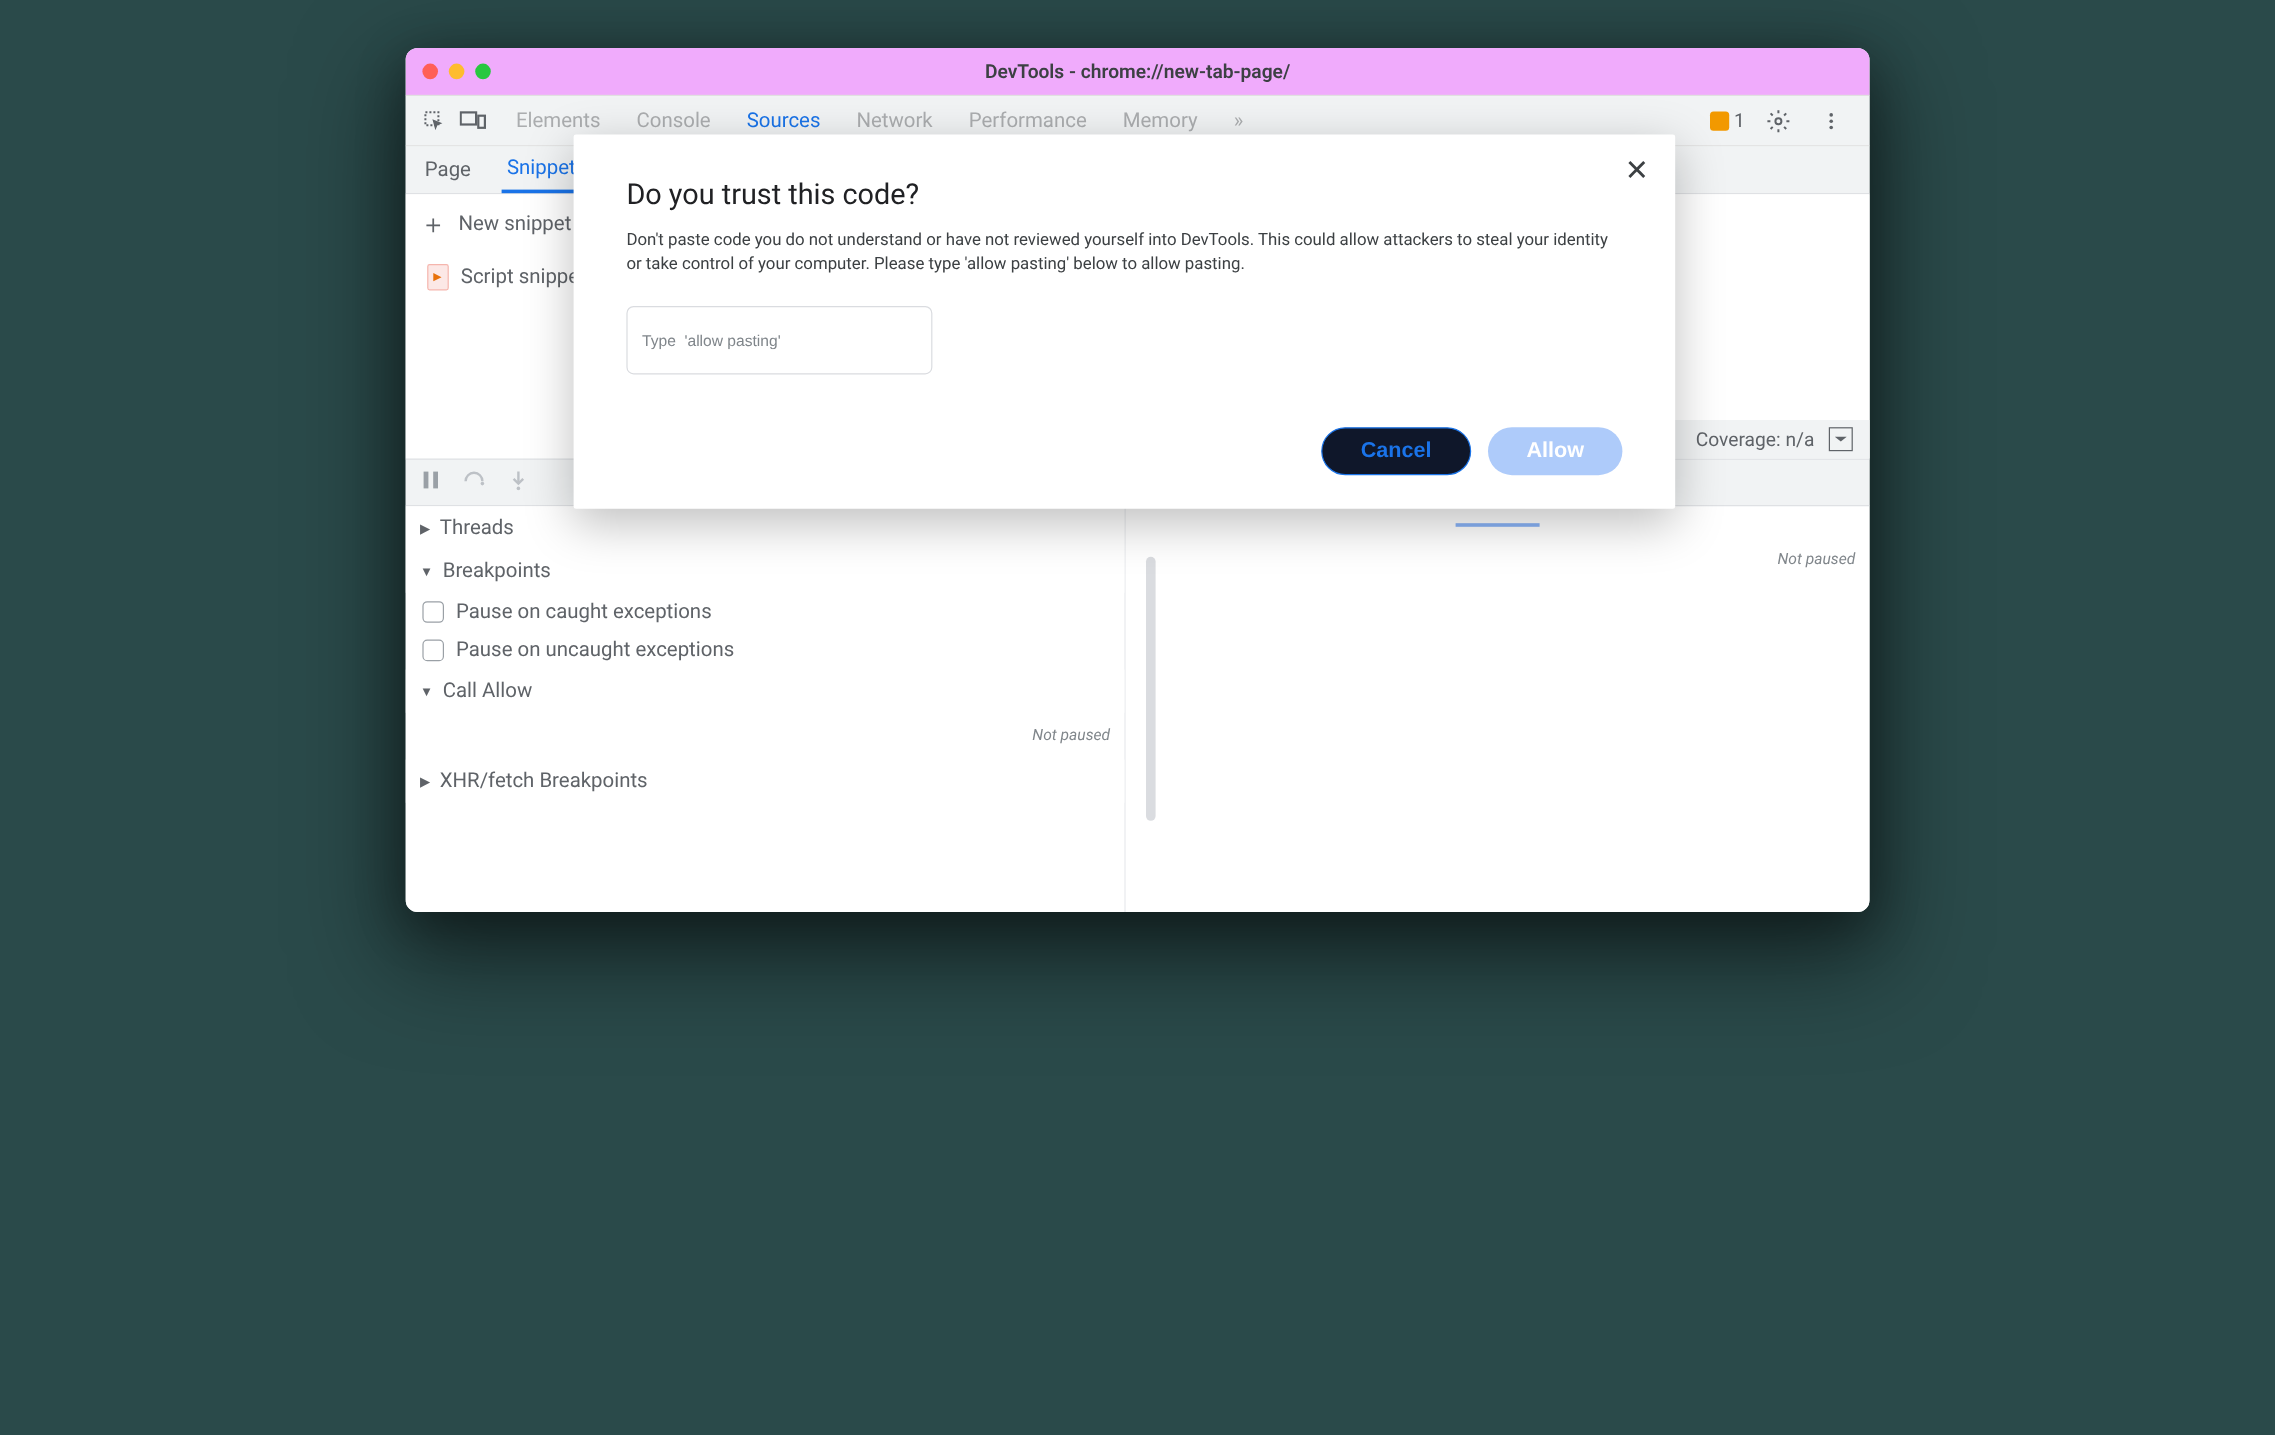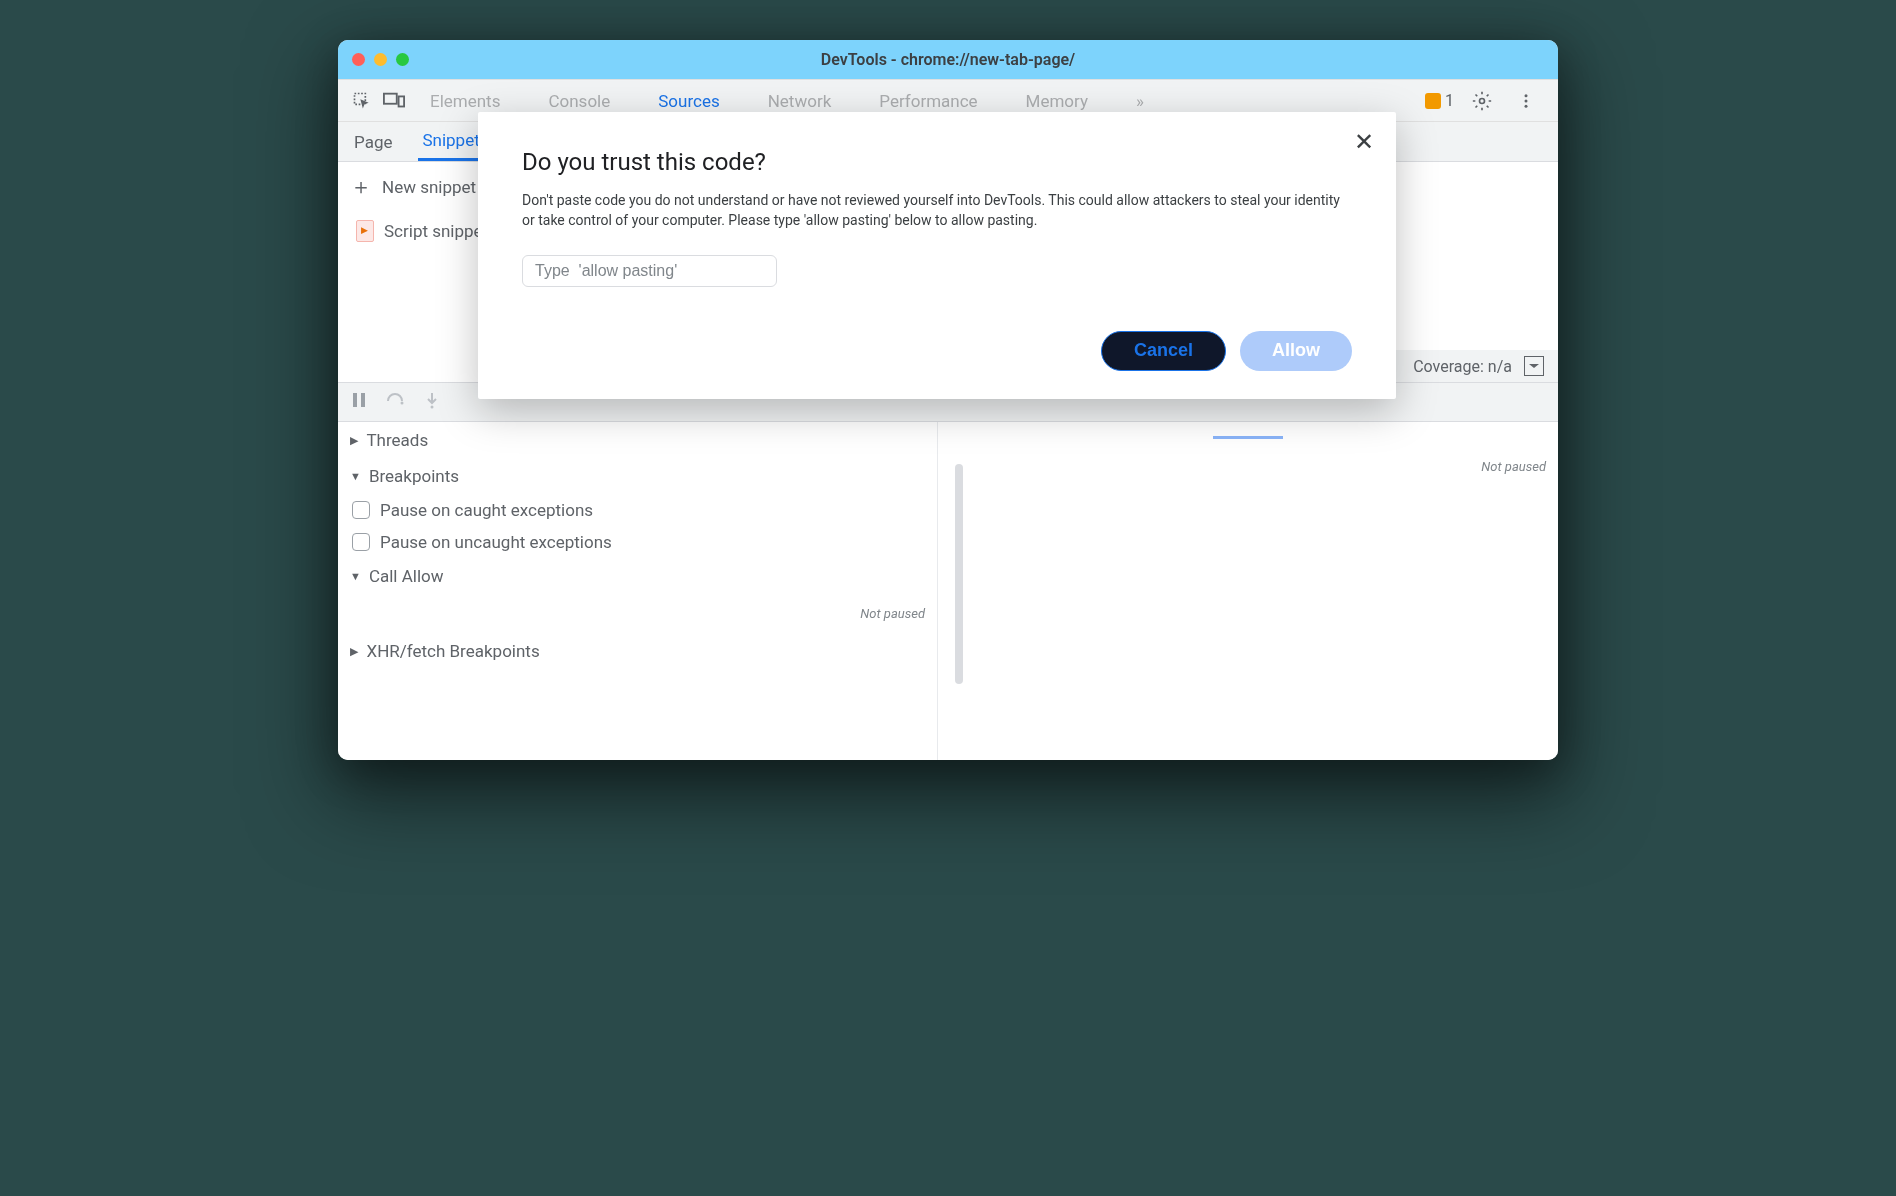--- a/index.html
+++ b/index.html
@@ -18,21 +18,21 @@
       height: 720px;
       background: #f1f3f4;
       border-radius: 10px;
       box-shadow: 0 30px 80px 10px rgba(0,0,0,0.5), 0 10px 40px rgba(0,0,0,0.3);
       overflow: hidden;
       position: relative;
     }
     
     .titlebar {
       height: 40px;
-      background: #7dd3fc;
+      background: #f0abfc;
       display: flex;
       align-items: center;
       position: relative;
       border-bottom: 1px solid #e0e0e0;
     }
     .traffic-lights {
       display: flex;
       gap: 9px;
       margin-left: 14px;
     }
@@ -61,21 +61,21 @@
     }
     .tabicon {
       width: 32px; height: 32px;
       display: flex; align-items: center; justify-content: center;
       cursor: pointer;
       color: #5f6368;
     }
     .main-tabs .tabs {
       display: flex;
       margin-left: 20px;
-      gap: 48px;
+      gap: 30px;
       font-size: 17px;
       color: #abadaf;
     }
     .main-tabs .tab { cursor: pointer; }
     .main-tabs .tab.active { color: #1a73e8; }
     .right-tools {
       margin-left: auto;
       display: flex;
       align-items: center;
       gap: 12px;
@@ -219,25 +219,25 @@
     }
     .dialog h2 {
       font-size: 24px; font-weight: 400; color:#202124;
       margin-bottom: 14px;
     }
     .dialog-body {
       font-size: 14px; color:#3c4043; line-height: 1.45;
       margin-bottom: 24px;
     }
     .dialog-input {
-      width: 255px; height: 32px;
+      width: 255px; height: 57px;
       border: 1px solid #dadce0;
       border-radius: 6px;
       padding: 0 12px;
-      font-size: 16px;
+      font-size: 13px;
       color: #ef4444;
     }
     .dialog-input::placeholder { color:#80868b; }
     .dialog-buttons {
       display:flex; justify-content:flex-end; gap:14px; margin-top: 44px;
     }
     .btn {
       height: 40px; padding: 0 32px;
       border-radius: 20px; font-size: 18px; font-weight: 600;
       cursor: pointer;

